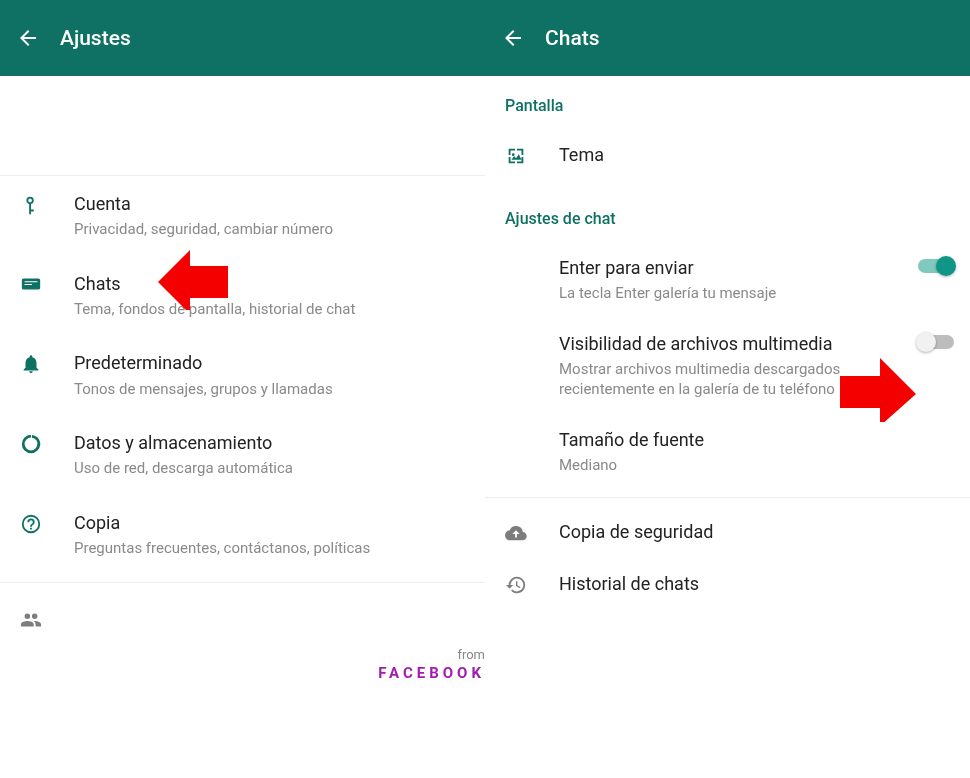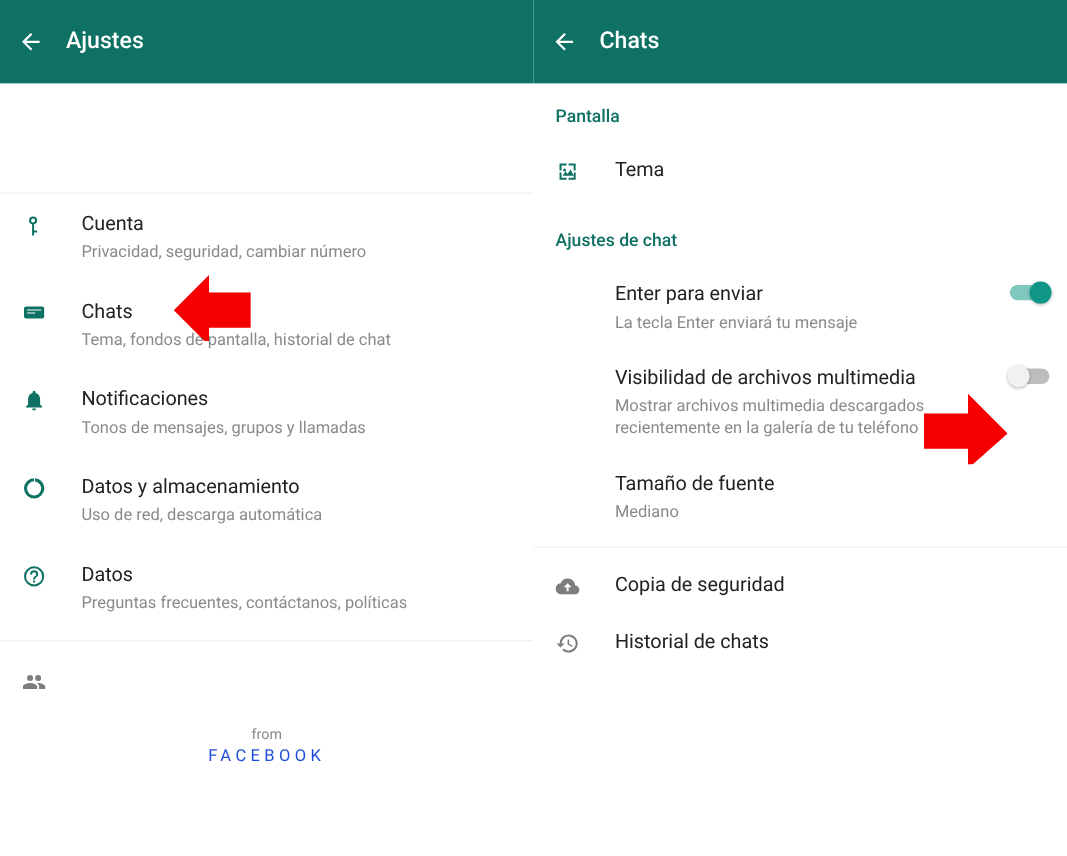--- a/index.html
+++ b/index.html
@@ -73,23 +73,23 @@
   .row-title { font-size:18px; color:#222; font-weight:400; line-height:1.3; }
   .row-sub { font-size:15px; color:#8a8a8a; line-height:1.35; margin-top:4px; }
   .toggle { width:40px; display:flex; align-items:center; justify-content:flex-end; padding-top:3px; }
   .switch { position:relative; width:36px; height:14px; border-radius:10px; }
   .switch::after { content:""; position:absolute; width:20px; height:20px; border-radius:50%; top:-3px; box-shadow:0 1px 3px rgba(0,0,0,0.3); }
   .switch.on { background:#7fc9bf; }
   .switch.on::after { right:-2px; background:#0f9686; }
   .switch.off { background:#bdbdbd; }
   .switch.off::after { left:-2px; background:#f1f1f1; }
   .divider { height:1px; background:#eee; margin:8px 0; }
-  .from-block { text-align:center; margin-top:14px; }
+  .from-block { text-align:right; }
   .from-label { font-size:13px; color:#888; }
-  .fb-label { font-size:15px; letter-spacing:4px; color:#1d4ed8; font-weight:400; margin-top:2px; }
+  .fb-label { font-size:15px; letter-spacing:4px; color:#a21caf; font-weight:700; margin-top:2px; }
   .arrow-annot { position:absolute; pointer-events:none; }
   .arrow-annot svg { fill:#f40000; }
   .scr-right-gap { padding-top:0; }
   .row.tight { padding-top:14px; padding-bottom:14px; }
 </style>
 </head>
 <body>
 
 <div class="screen">
   <div class="header">
@@ -138,21 +138,21 @@
       </div>
     </div>
 
     <div class="row">
       <div class="icon-slot">
           <svg viewBox="0 0 24 24">
             <path d="M12 22a2 2 0 0 0 2-2h-4a2 2 0 0 0 2 2zm6-6V11c0-3.07-1.63-5.64-4.5-6.32V4a1.5 1.5 0 0 0-3 0v.68C7.63 5.36 6 7.92 6 11v5l-2 2v1h16v-1z"></path>
           </svg>
         </div>
       <div class="row-body">
-        <div class="row-title">Notificaciones</div>
+        <div class="row-title">Predeterminado</div>
         <div class="row-sub">Tonos de mensajes, grupos y llamadas</div>
       </div>
     </div>
 
     <div class="row">
       <div class="icon-slot">
           <svg viewBox="0 0 24 24">
             <path d="M12 2a10 10 0 1 0 10 10h-3a7 7 0 1 1-7-7z"></path>
             <path d="M13 2.05V5.1a7 7 0 0 1 5.92 8.44l2.86.93A10 10 0 0 0 13 2.05z"></path>
           </svg>
@@ -165,21 +165,21 @@
 
     <div class="row">
       <div class="icon-slot">
           <svg viewBox="0 0 24 24">
             <path d="M12 2a10 10 0 1 0 10 10A10 10 0 0 0 12 2zm0 18a8 8 0 1 1 8-8 8 8 0 0 1-8 8zm1-4h-2v-2h2zm1.07-7.75-.9.92A3.4 3.4 0 0 0 12 12h-2v-.5a4 4 0 0 1 1.17-2.83l1.24-1.26A1.5 1.5 0 0 0 11 5a1.5 1.5 0 0 0-1.5 1.5h-2a3.5 3.5 0 0 1 7 0 2.79 2.79 0 0 1-.43 1.75z" opacity="0"></path>
             <path d="M12 2a10 10 0 1 0 10 10A10 10 0 0 0 12 2zm0 18a8 8 0 1 1 8-8 8 8 0 0 1-8 8zm-1-5h2v2h-2zm3.07-7.25A2.79 2.79 0 0 1 14.5 9.5l-.9.92A3.55 3.55 0 0 0 12.5 13h-2v-.5a4.27 4.27 0 0 1 1.17-2.83l1.24-1.26A1.49 1.49 0 0 0 13.5 7.5 1.5 1.5 0 0 0 12 6a1.5 1.5 0 0 0-1.5 1.5h-2A3.5 3.5 0 0 1 12 4a3.5 3.5 0 0 1 2.07 3.75z" opacity="0"></path>
             <path d="M11 18h2v-2h-2zm1-16a10 10 0 1 0 10 10A10 10 0 0 0 12 2zm0 18a8 8 0 1 1 8-8 8 8 0 0 1-8 8zm0-14a4 4 0 0 0-4 4h2a2 2 0 0 1 4 0c0 2-3 1.75-3 5h2c0-2.25 3-2.5 3-5a4 4 0 0 0-4-4z"></path>
           </svg>
         </div>
       <div class="row-body">
-        <div class="row-title">Datos</div>
+        <div class="row-title">Copia</div>
         <div class="row-sub">Preguntas frecuentes, contáctanos, políticas</div>
       </div>
     </div>
 
     <div class="divider"></div>
 
     <div class="row">
       <div class="icon-slot grey">
           <svg viewBox="0 0 24 24">
             <path d="M16 11a3 3 0 1 0-3-3 3 3 0 0 0 3 3zm-8 0a3 3 0 1 0-3-3 3 3 0 0 0 3 3zm0 2c-2.33 0-7 1.17-7 3.5V19h14v-2.5C15 14.17 10.33 13 8 13zm8 0c-.29 0-.62.02-.97.05A4.22 4.22 0 0 1 17 16.5V19h6v-2.5c0-2.33-4.67-3.5-7-3.5z"></path>
@@ -223,21 +223,21 @@
       <div class="row-body">
         <div class="row-title">Tema</div>
       </div>
     </div>
 
     <div class="section-header" style="padding-top:28px;">Ajustes de chat</div>
 
     <div class="row tight" style="padding-left:74px;">
       <div class="row-body">
         <div class="row-title">Enter para enviar</div>
-        <div class="row-sub">La tecla Enter enviará tu mensaje</div>
+        <div class="row-sub">La tecla Enter galería tu mensaje</div>
       </div>
       <div class="toggle">
           <div class="switch on"></div>
         </div>
     </div>
 
     <div class="row tight" style="padding-left:74px;">
       <div class="row-body">
         <div class="row-title">Visibilidad de archivos multimedia</div>
         <div class="row-sub">Mostrar archivos multimedia descargados recientemente en la galería de tu teléfono</div>

